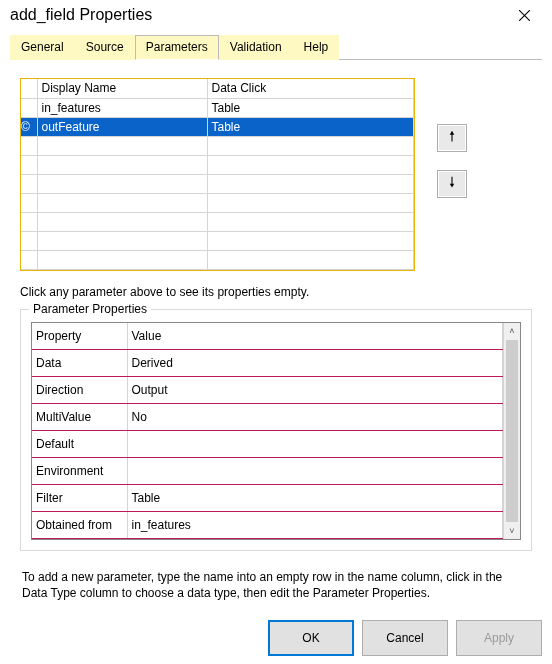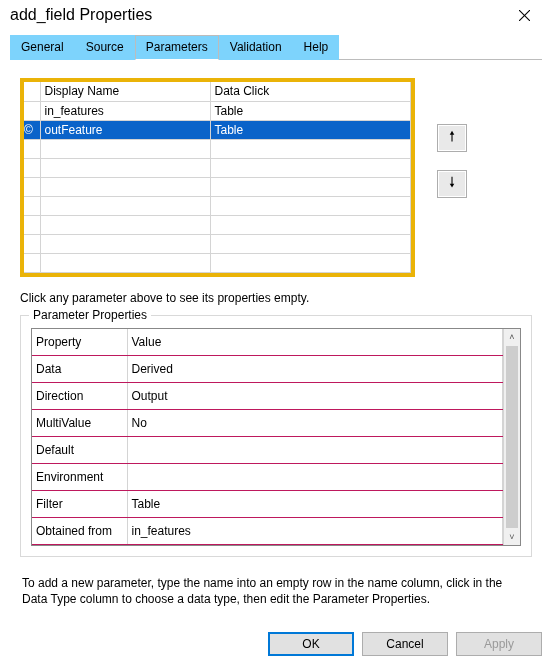--- a/index.html
+++ b/index.html
@@ -33,37 +33,37 @@
     display: flex;
     border-bottom: 1px solid #bcbcbc;
     position: relative;
   }
   .tab {
     padding: 4px 10px 5px 10px;
     border: 1px solid transparent;
     border-bottom: none;
     position: relative;
     top: 1px;
-    background: #7dd3fc;
+    background: #fef9c3;
     color: #000;
     font-size: 12px;
   }
   .tab.active {
     border: 1px solid #bcbcbc;
     border-bottom: 1px solid #fff;
     z-index: 2;
   }
   .main { padding: 18px 10px 0 10px; }
   .param-area {
     display: flex;
     align-items: flex-start;
     gap: 22px;
   }
   .grid {
-    border: 4px solid #eab308;
+    border: 1px solid #eab308;
     width: 395px;
     background: #fff;
   }
   .grid table {
     width: 100%;
     border-collapse: collapse;
     table-layout: fixed;
   }
   .grid th, .grid td {
     border-right: 1px solid #d4d4d4;
@@ -156,21 +156,21 @@
     margin: 0 2px;
   }
   .hint2 { margin: 18px 2px 0 2px; font-size: 12px; line-height: 1.35; }
   .btnbar {
     position: absolute;
     bottom: 8px; right: 10px;
     display: flex;
     gap: 8px;
   }
   .btn {
-    width: 86px; height: 24px;
+    width: 86px; height: 36px;
     background: #e1e1e1;
     border: 1px solid #adadad;
     font-size: 12px;
     display: flex; align-items: center; justify-content: center;
   }
   .btn.default { border: 2px solid #0078d7; }
   .btn.disabled { color: #9a9a9a; }
 </style>
 </head>
 <body>

